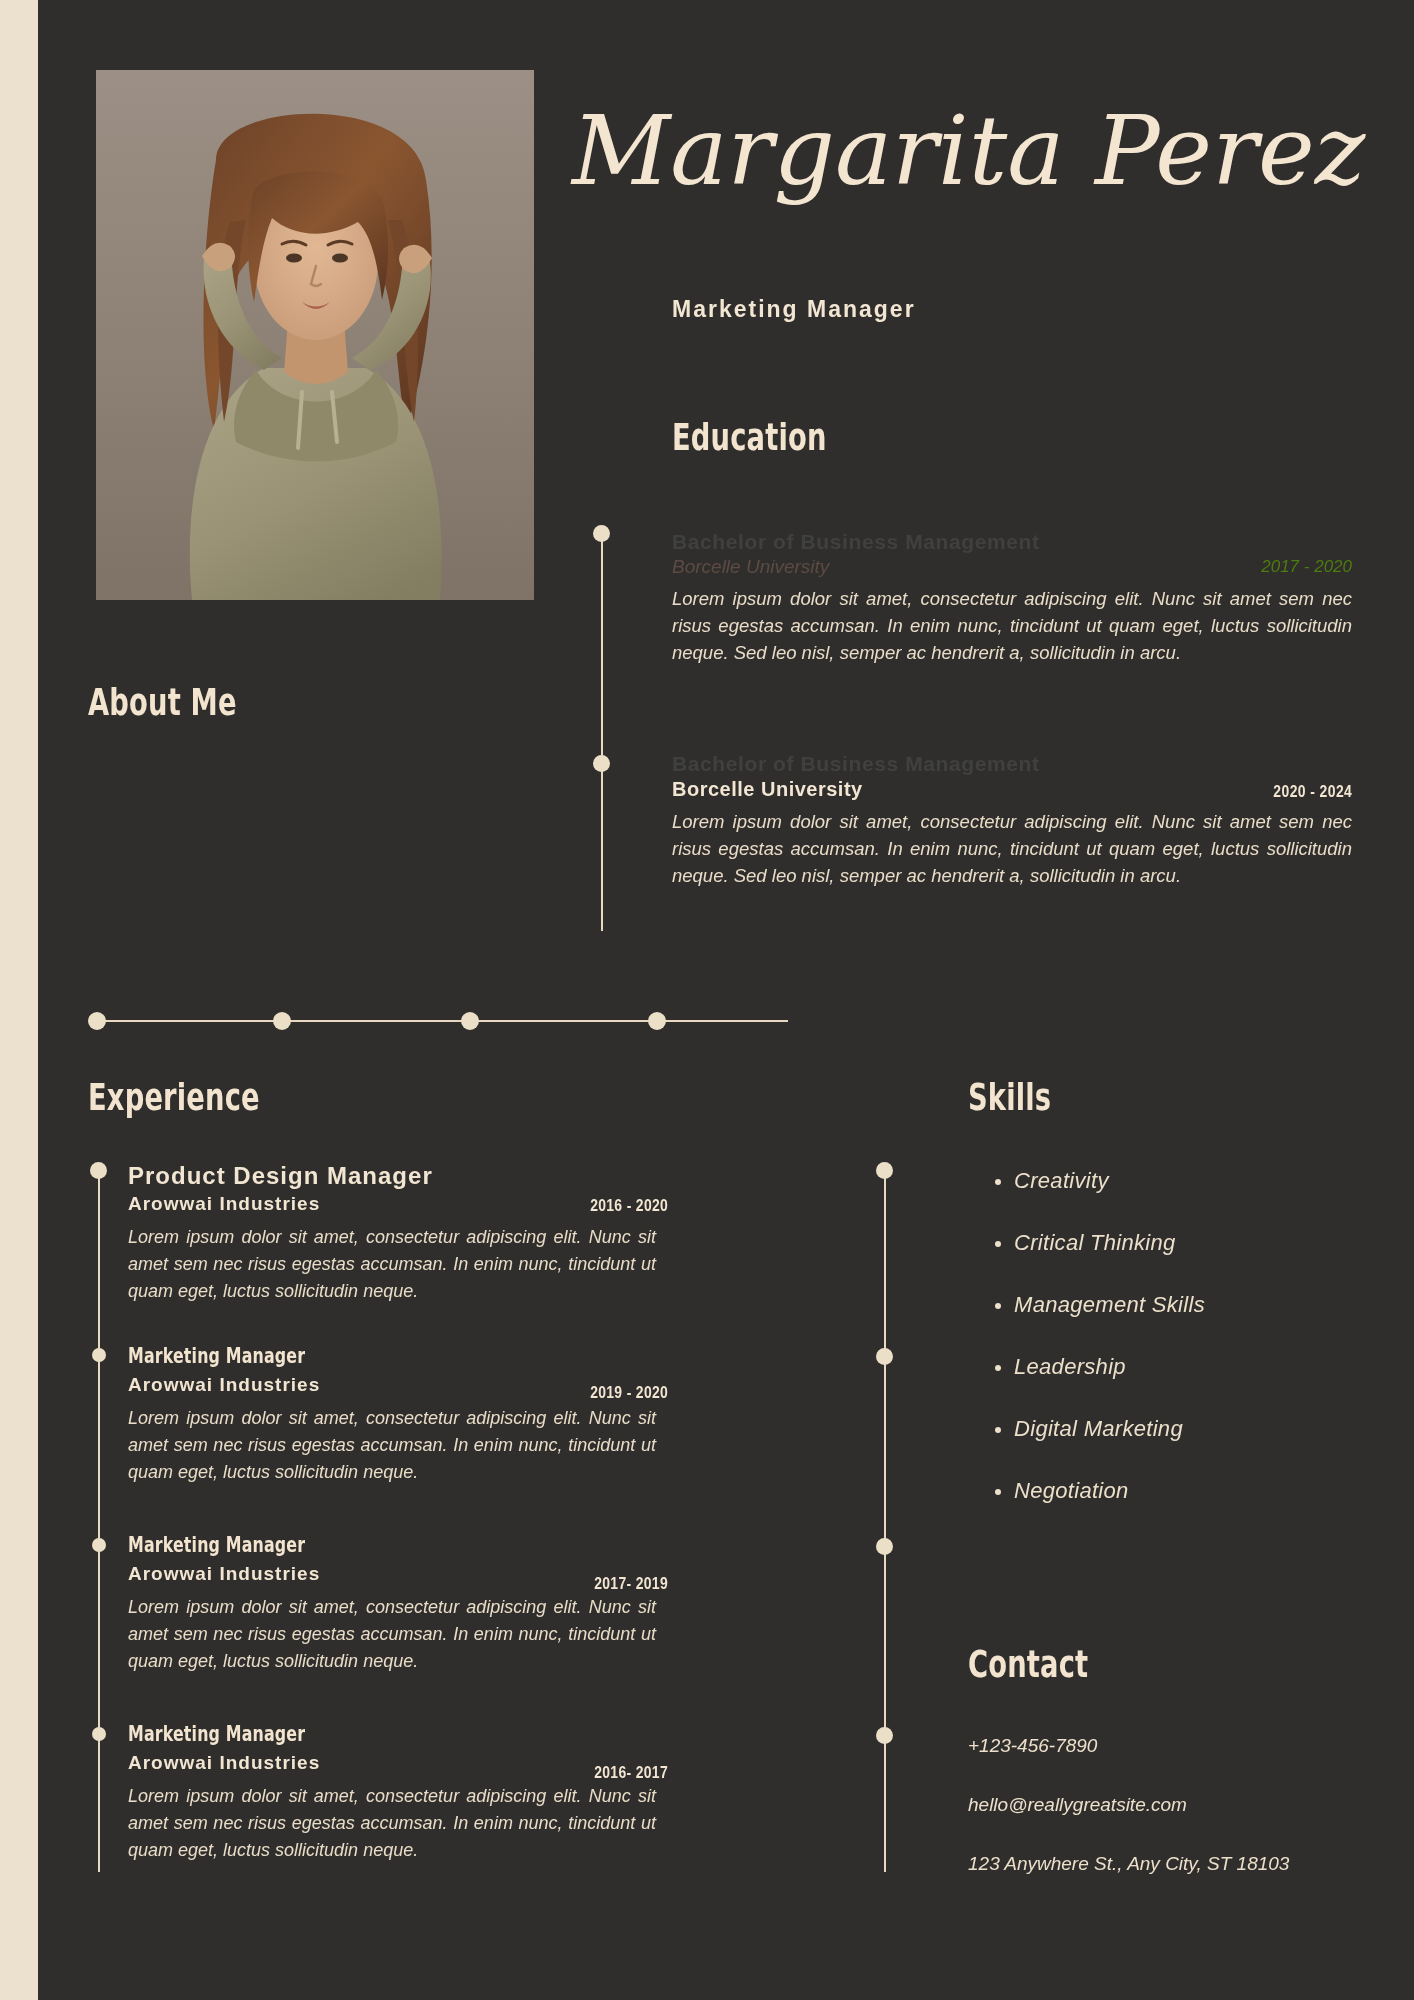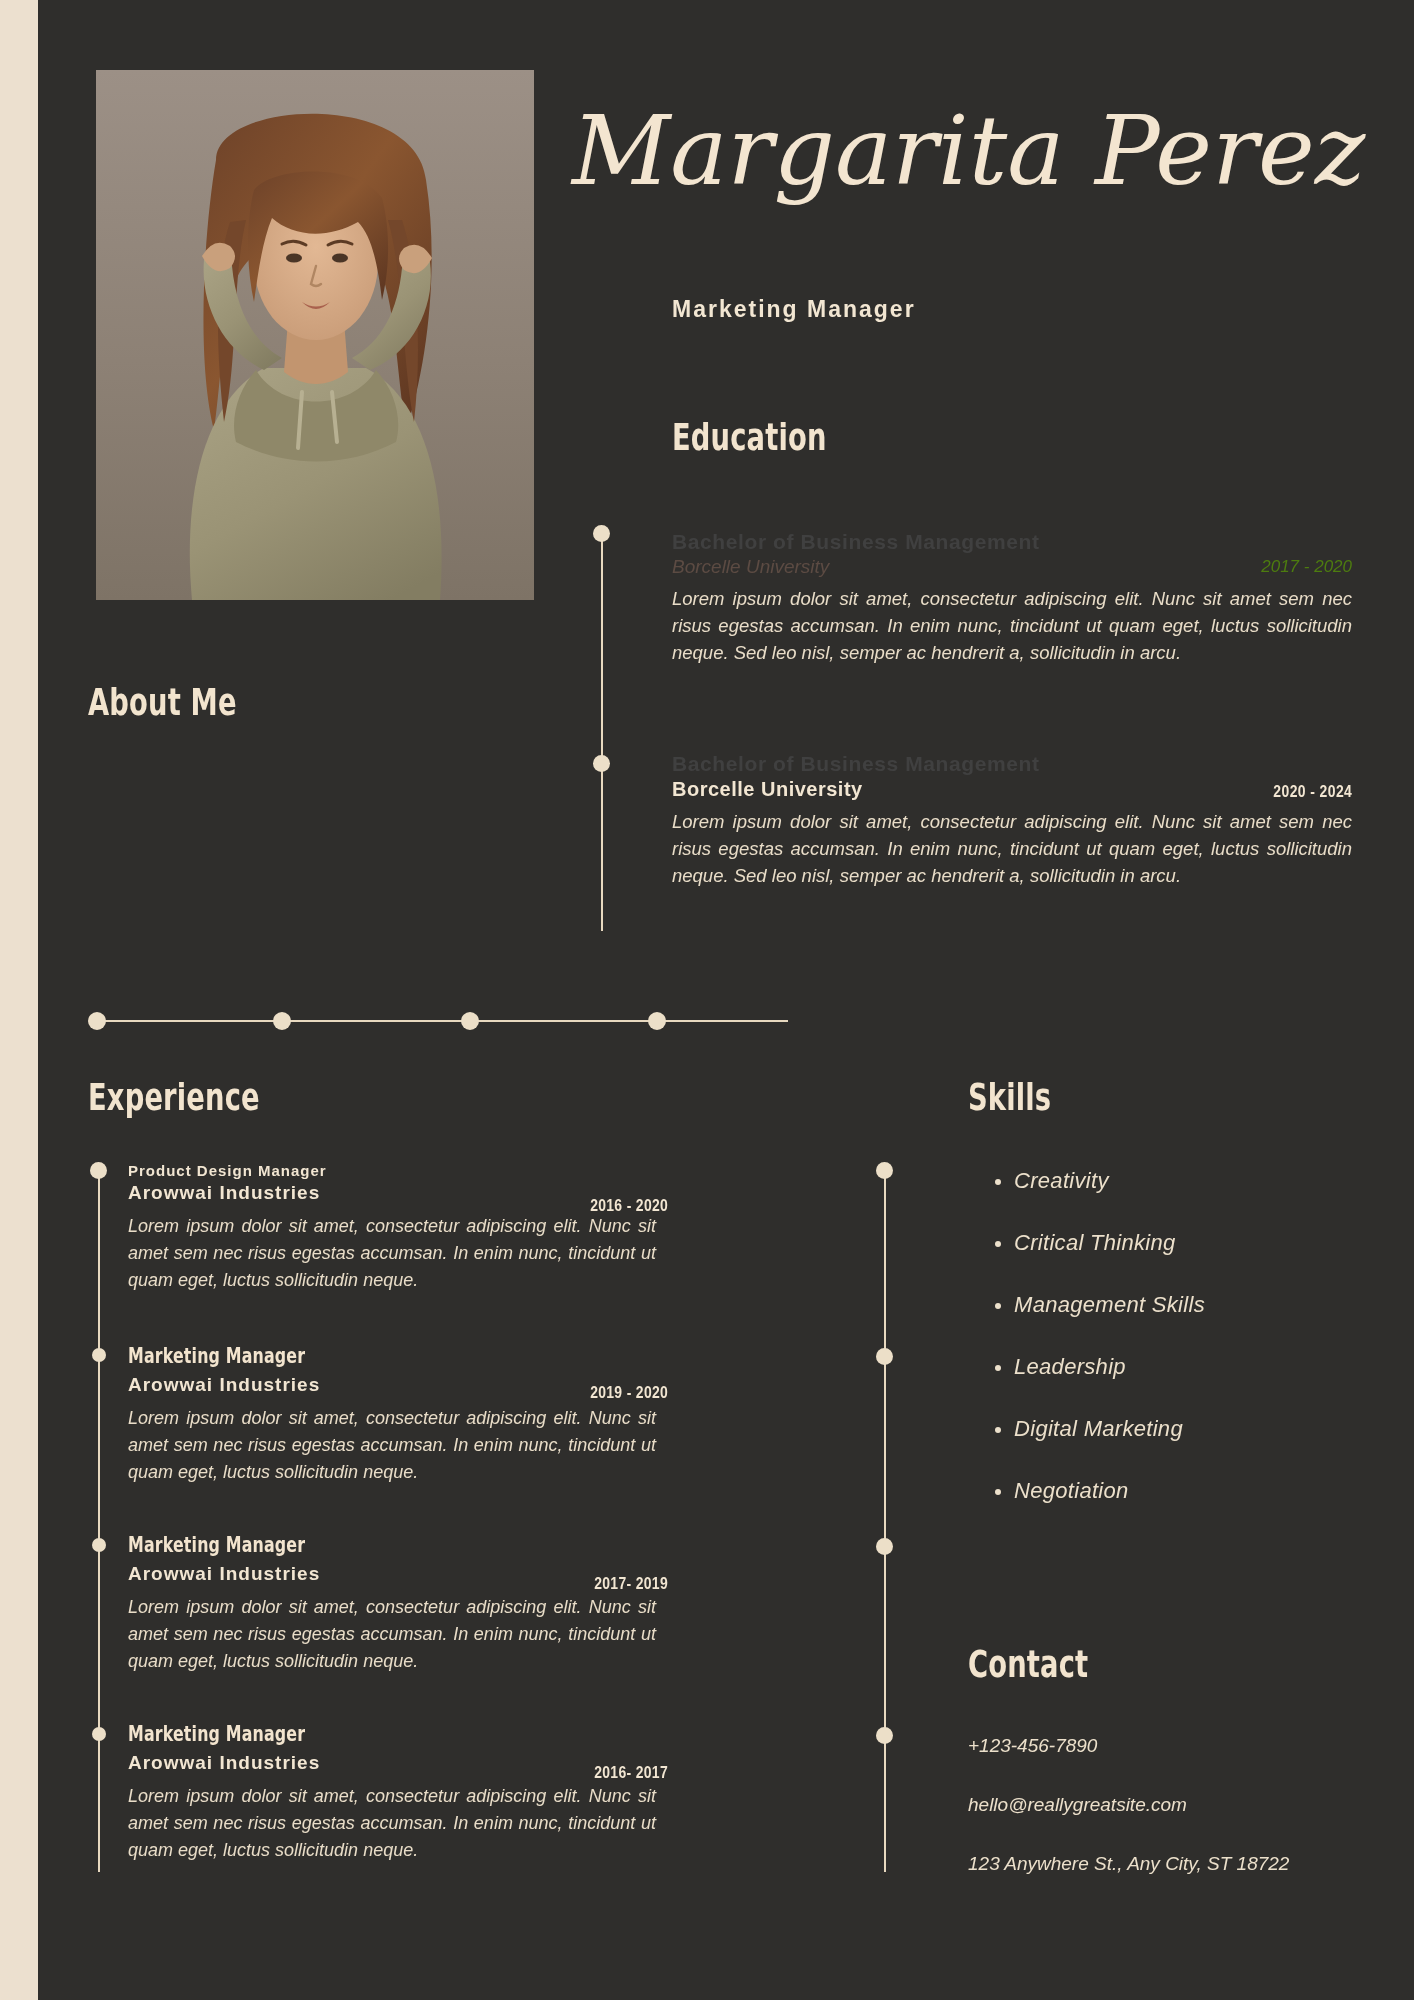--- a/index.html
+++ b/index.html
@@ -111,21 +111,21 @@
   }
   
   .hdiv{position:absolute;left:88px;top:1012px;width:706px;height:18px;}
   .hdiv .bar{position:absolute;left:8px;top:8px;width:692px;height:2px;background:#e8d9c0;}
   .hdiv .d{position:absolute;top:0;width:18px;height:18px;border-radius:50%;background:#ecdfc8;}
   
   #experience-title{left:88px;top:1078px;}
   .exp-block{position:absolute;left:128px;width:540px;}
   .exp-role-plain{
     font-family:"Liberation Sans",sans-serif;
-    font-weight:bold;font-size:15px;letter-spacing:1.0px;color:#f2e6d2;margin:0 0 3px 0;
+    font-weight:bold;font-size:24px;letter-spacing:1.0px;color:#f2e6d2;margin:0 0 3px 0;
   }
   .exp-role-cond{
     font-size:22px;line-height:22px;margin:0 0 7px 0;
   }
   .exp-company{
     font-family:"Liberation Sans",sans-serif;
     font-weight:bold;font-size:19px;letter-spacing:1.0px;color:#f2e6d2;margin:0 0 9px 0;
   }
   .exp-body{
     font-style:italic;font-size:18px;line-height:1.5;color:#e9ddc8;
@@ -309,15 +309,15 @@
     <li>Management Skills</li>
     <li>Leadership</li>
     <li>Digital Marketing</li>
     <li>Negotiation</li>
   </ul>
 
   <div class="sec-title display" id="contact-title">Contact</div>
   <div class="contact-list">
     <div>+123-456-7890</div>
     <div>hello@reallygreatsite.com</div>
-    <div>123 Anywhere St., Any City, ST 18722</div>
+    <div>123 Anywhere St., Any City, ST 18103</div>
   </div>
 </div>
 
 </body></html>

